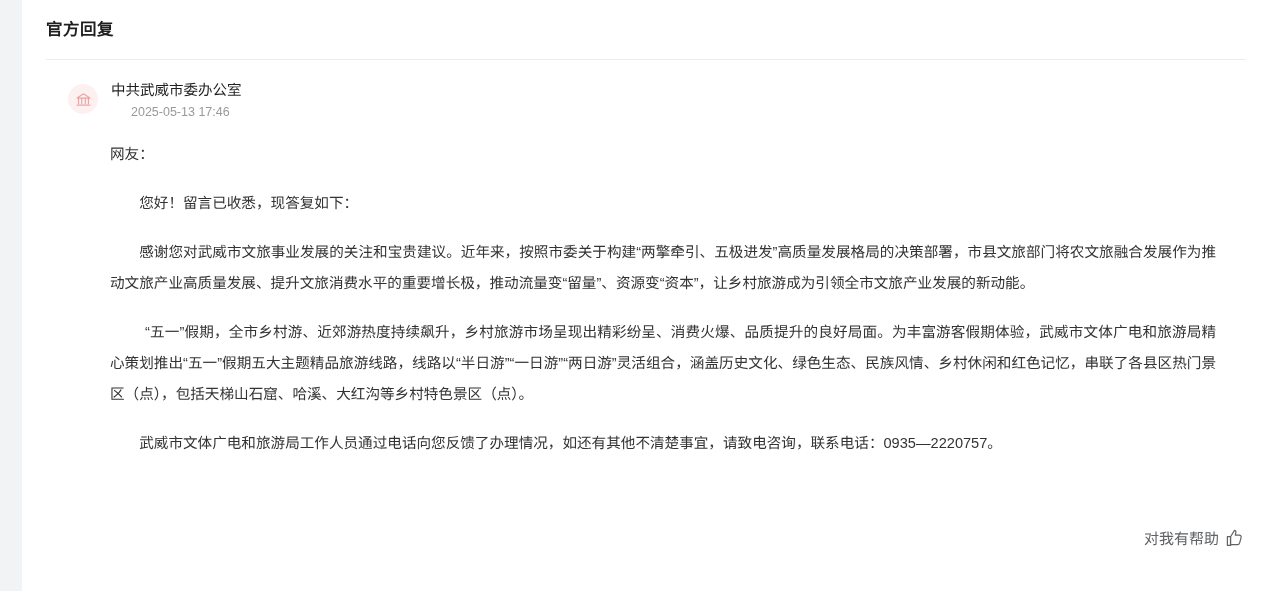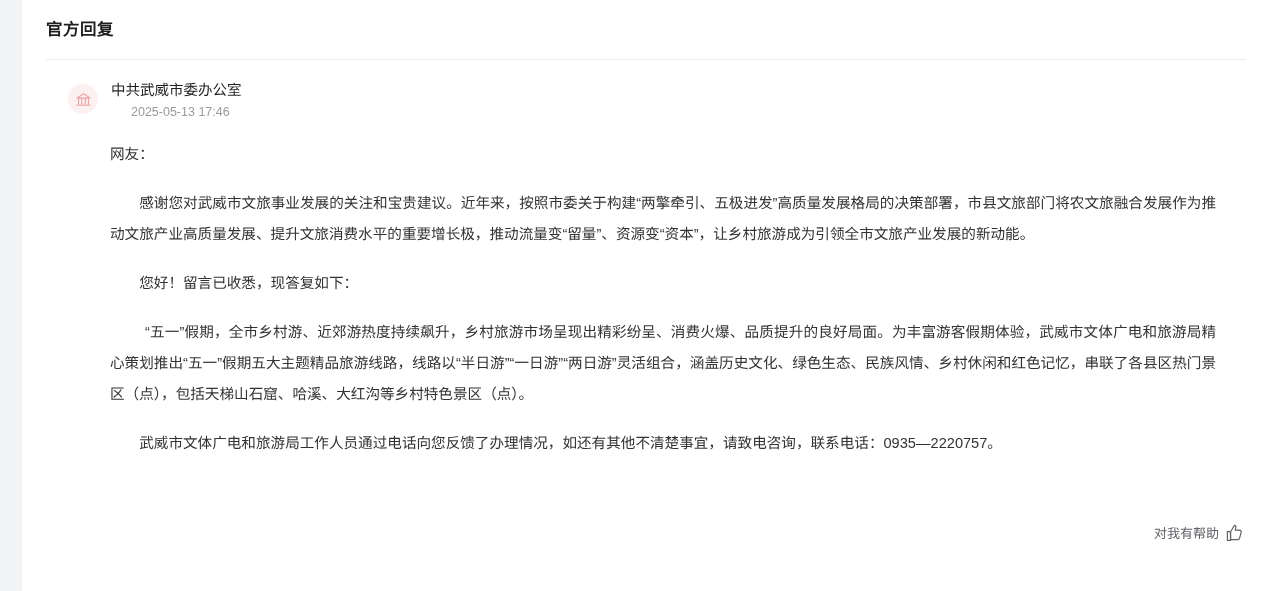--- a/index.html
+++ b/index.html
@@ -98,26 +98,26 @@
   }
   .p-indent {
     text-indent: 2em;
   }
   .p-indent-wide {
     text-indent: 2.4em;
   }
   .helpful-bar {
     position: absolute;
     right: 24px;
-    bottom: 28px;
+    bottom: 22px;
     display: flex;
     align-items: center;
     gap: 6px;
     color: #606266;
-    font-size: 13px;
+    font-size: 15px;
     cursor: pointer;
   }
   .helpful-bar .thumb {
     display: inline-flex;
     align-items: center;
     justify-content: center;
   }
   .helpful-bar .thumb svg { display: block; }
 </style>
 </head>
@@ -144,22 +144,22 @@
           </svg>
         </div>
         <div class="reply-meta">
           <div class="reply-author">中共武威市委办公室</div>
           <div class="reply-time">2025-05-13 17:46</div>
         </div>
       </div>
 
       <div class="reply-body">
         <p>网友：</p>
+        <p class="p-indent">您好！留言已收悉，现答复如下：</p>
         <p class="p-indent">感谢您对武威市文旅事业发展的关注和宝贵建议。近年来，按照市委关于构建“两擎牵引、五极进发”高质量发展格局的决策部署，市县文旅部门将农文旅融合发展作为推动文旅产业高质量发展、提升文旅消费水平的重要增长极，推动流量变“留量”、资源变“资本”，让乡村旅游成为引领全市文旅产业发展的新动能。</p>
-        <p class="p-indent">您好！留言已收悉，现答复如下：</p>
         <p class="p-indent-wide">“五一”假期，全市乡村游、近郊游热度持续飙升，乡村旅游市场呈现出精彩纷呈、消费火爆、品质提升的良好局面。为丰富游客假期体验，武威市文体广电和旅游局精心策划推出“五一”假期五大主题精品旅游线路，线路以“半日游”“一日游”“两日游”灵活组合，涵盖历史文化、绿色生态、民族风情、乡村休闲和红色记忆，串联了各县区热门景区（点），包括天梯山石窟、哈溪、大红沟等乡村特色景区（点）。</p>
         <p class="p-indent">武威市文体广电和旅游局工作人员通过电话向您反馈了办理情况，如还有其他不清楚事宜，请致电咨询，联系电话：0935—2220757。</p>
       </div>
 
     </div>
 
     <div class="helpful-bar">
       <span>对我有帮助</span>
       <span class="thumb">
         <svg width="19" height="19" viewBox="0 0 24 24" fill="none" stroke="#606266" stroke-width="1.5" stroke-linecap="round" stroke-linejoin="round">

